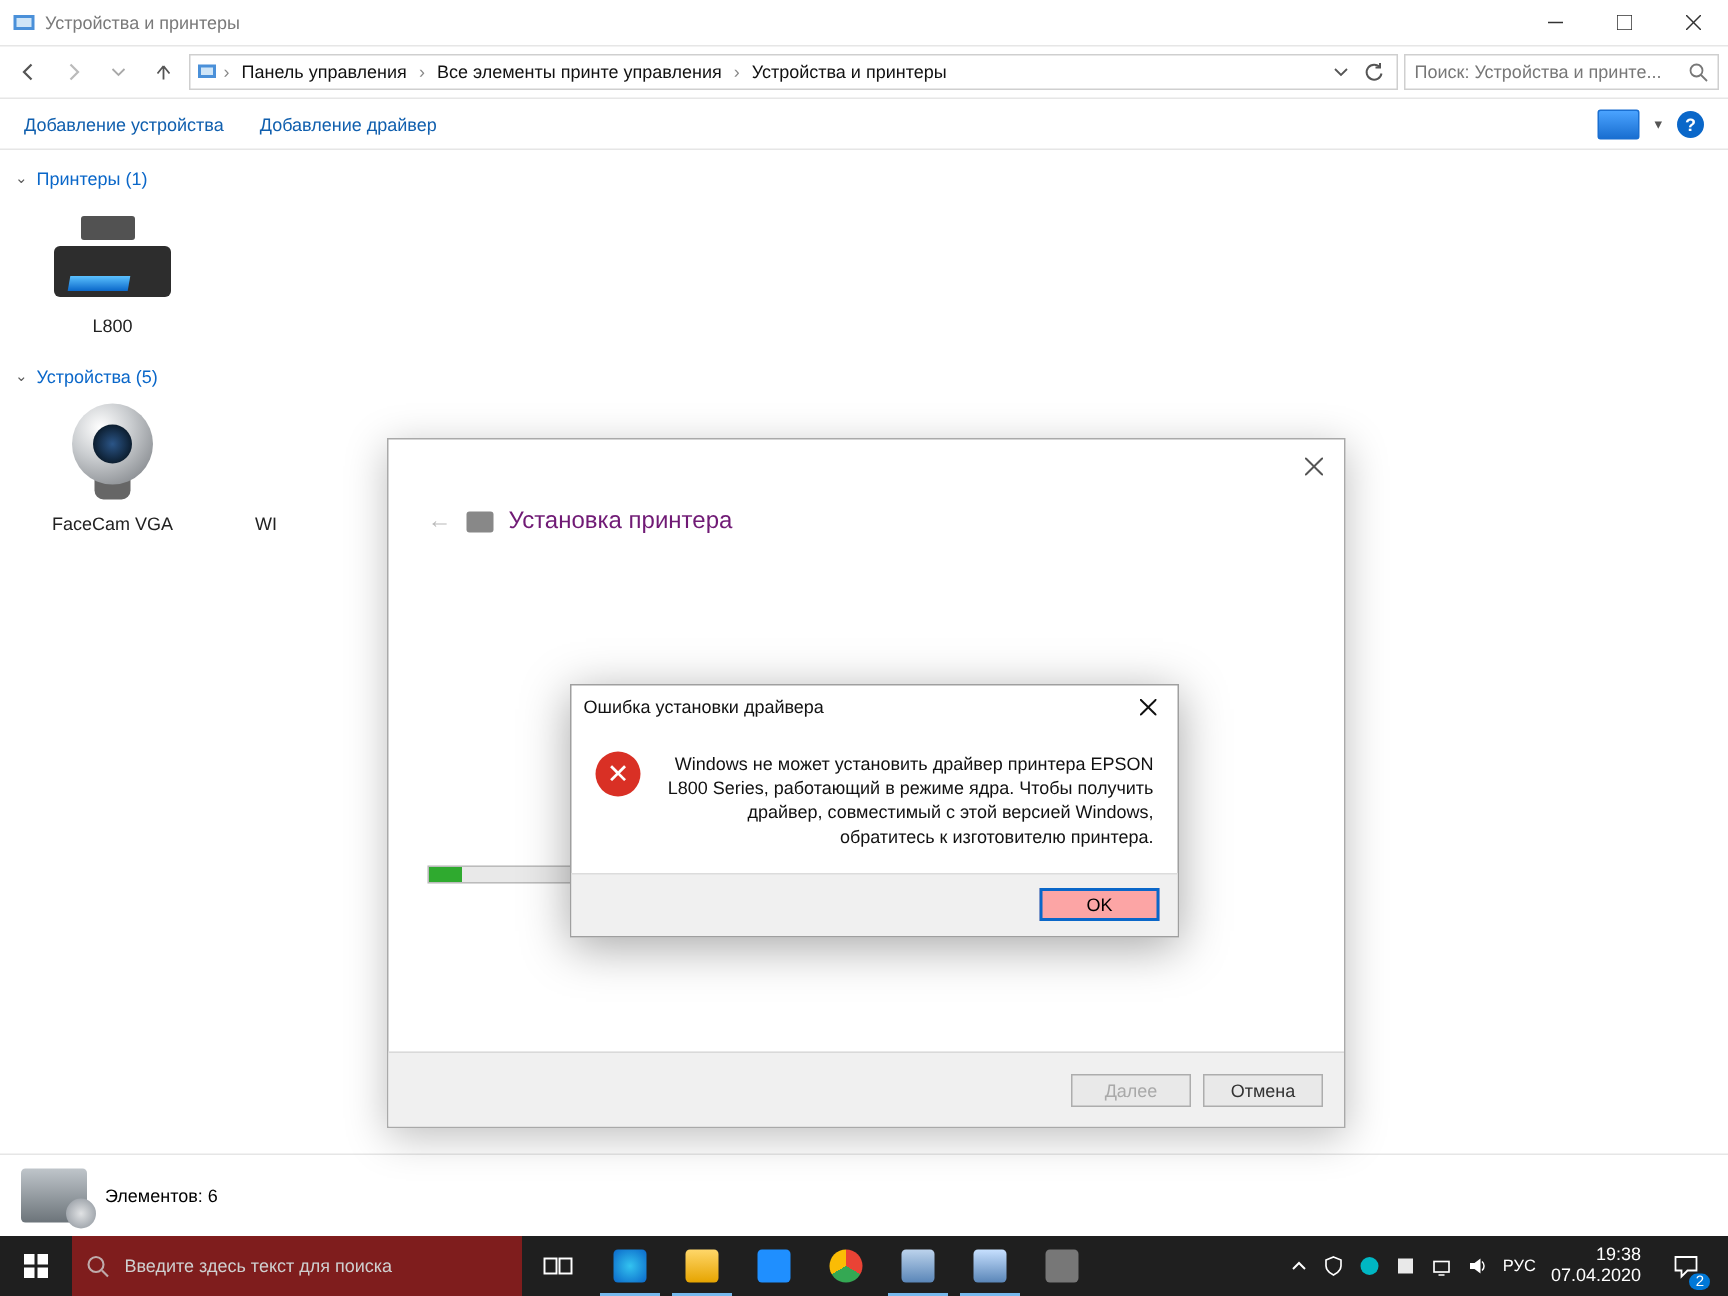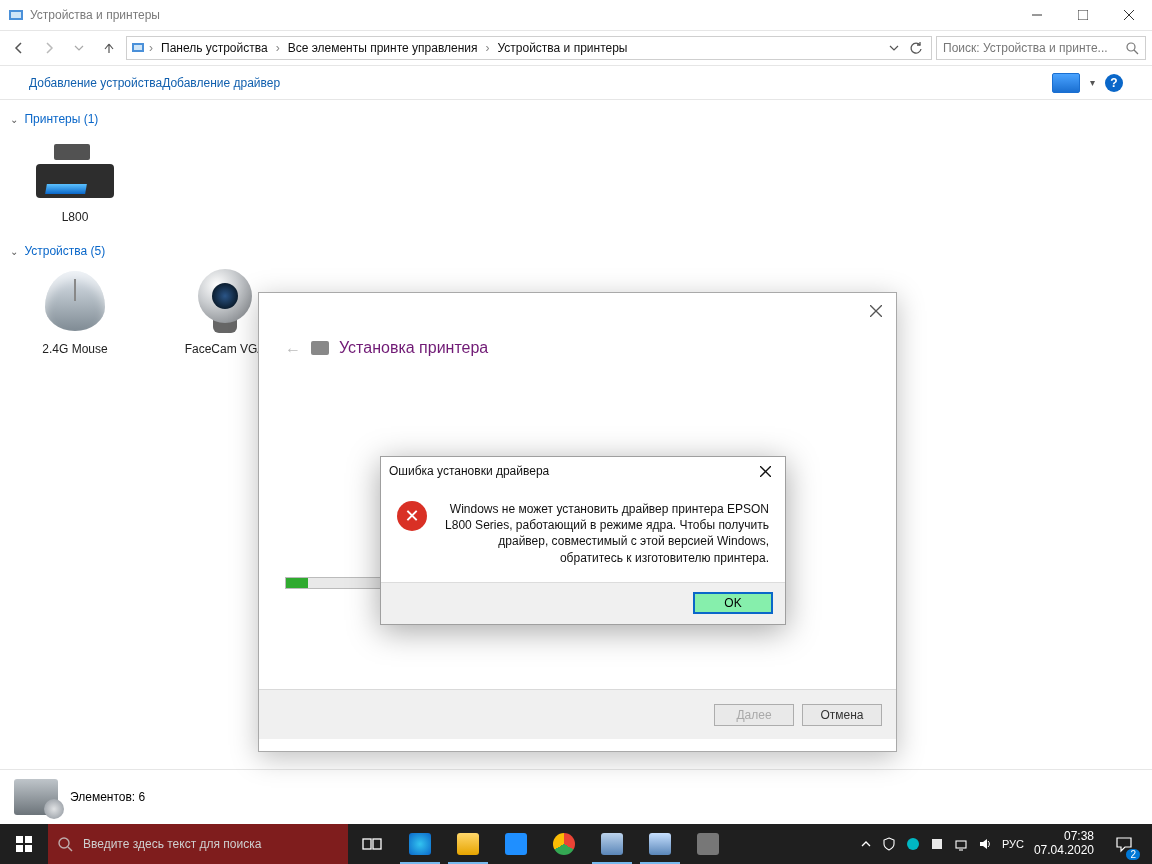--- a/index.html
+++ b/index.html
@@ -13,21 +13,21 @@
 .addrbar { height: 36px; border-top:1px solid #e6e6e6; border-bottom:1px solid #e6e6e6; display:flex; align-items:center; padding: 0 6px; gap:4px; }
 .navbtn { width:26px; height:26px; display:flex; align-items:center; justify-content:center; color:#666; border-radius:2px; }
 .addrbox { flex:1; height:24px; border:1px solid #cfcfcf; background:#fff; display:flex; align-items:center; padding:0 4px; gap:4px; }
 .crumb { padding:0 4px; color:#111; white-space:nowrap; }
 .chev { color:#888; }
 .addrright { display:flex; align-items:center; margin-left:auto; }
 .addricon { width:22px; height:22px; display:flex; align-items:center; justify-content:center; color:#666; }
 .searchbox { width:210px; height:24px; border:1px solid #cfcfcf; display:flex; align-items:center; padding:0 6px; color:#777; }
 .searchbox .stext { flex:1; overflow:hidden; text-overflow:ellipsis; white-space:nowrap; }
 
-.toolbar { height: 34px; border-bottom:1px solid #e6e6e6; display:flex; align-items:center; padding:0 29px; }
+.toolbar { height: 34px; border-bottom:1px solid #e6e6e6; display:flex; align-items:center; padding:0 16px; gap:24px; }
 .toolbar a { color:#105fae; text-decoration:none; }
 .toolbar .tright { margin-left:auto; display:flex; align-items:center; gap:10px; }
 .viewbtn { width:28px; height:20px; background:linear-gradient(#4aa3ff,#1a6fd1); border:1px solid #1a6fd1; border-radius:2px; }
 .helpicon { width:18px; height:18px; border-radius:50%; background:#0a67c9; color:#fff; display:flex; align-items:center; justify-content:center; font-weight:bold; }
 
 .content { position:relative; height: calc(100% - 30px - 36px - 34px - 55px - 40px); padding: 8px 10px; }
 .section-hdr { color:#0a67c9; display:flex; align-items:center; gap:6px; margin:4px 0 8px; }
 .section-hdr .tri { color:#5a5a5a; font-size:10px; }
 .items { display:flex; gap:40px; padding-left:10px; margin-bottom:20px; }
 .item { width:110px; text-align:center; }
@@ -53,34 +53,34 @@
 .wizard { position:absolute; left:258px; top:192px; width:639px; height:460px; border:1px solid #a9a9a9; background:#fff; box-shadow:0 6px 26px rgba(0,0,0,.25); }
 .wizard-close { position:absolute; right:8px; top:6px; width:24px; height:24px; display:flex; align-items:center; justify-content:center; color:#555; }
 .wizard-head { display:flex; align-items:center; gap:10px; padding:46px 0 12px 26px; }
 .wizard-head .back { color:#bbb; font-size:16px; }
 .wizard-head .title { color:#701a75; font-size:16px; }
 .wizard-head .picon { width:18px; height:14px; background:#888; position:relative; border-radius:2px; }
 .wizard-body { padding: 0 26px; color:#111; font-size:13px; }
 .wizard-body .line1 { margin-top:180px; visibility:hidden; }
 .progress { margin-top:14px; width:440px; height:12px; border:1px solid #bbb; background:#e9e9e9; }
 .progress .fill { width:5%; height:100%; background:#2faa2f; }
-.wizard-foot { position:absolute; bottom:12px; left:0; right:0; height:50px; background:#f0f0f0; border-top:1px solid #d9d9d9; display:flex; align-items:center; justify-content:flex-end; padding:0 14px; gap:8px; }
+.wizard-foot { position:absolute; bottom:0; left:0; right:0; height:50px; background:#f0f0f0; border-top:1px solid #d9d9d9; display:flex; align-items:center; justify-content:flex-end; padding:0 14px; gap:8px; }
 .btn { min-width:80px; height:22px; border:1px solid #adadad; background:#e9e9e9; color:#333; display:flex; align-items:center; justify-content:center; }
 .btn.disabled { color:#a9a9a9; }
 
 
 .msgbox { position:absolute; left:380px; top:356px; width:406px; border:1px solid #9f9f9f; background:#fff; box-shadow:0 6px 30px rgba(0,0,0,.35); z-index:5; }
 .msgbox .mtitle { height:28px; display:flex; align-items:center; padding:0 8px; color:#111; }
 .msgbox .mtitle .t { flex:1; }
 .msgbox .mx { width:24px; height:24px; display:flex; align-items:center; justify-content:center; color:#111; font-size:14px; }
 .msgbox .mbody { display:flex; gap:14px; padding:16px; }
 .erricon { width:30px; height:30px; border-radius:50%; background:#d93025; display:flex; align-items:center; justify-content:center; color:#fff; font-size:18px; flex-shrink:0; }
 .msgbox .txt { color:#111; line-height:1.35;text-align:right; }
 .msgbox .mfoot { height:42px; background:#f0f0f0; border-top:1px solid #dcdcdc; display:flex; align-items:center; justify-content:flex-end; padding:0 12px; }
-.okbtn { width:80px; height:22px; border:2px solid #0a67c9; background:#86efac; display:flex; align-items:center; justify-content:center; }
+.okbtn { width:80px; height:22px; border:2px solid #0a67c9; background:#fca5a5; display:flex; align-items:center; justify-content:center; }
 
 
 .taskbar { position:absolute; bottom:0; left:0; right:0; height:40px; background:#1f1f1f; display:flex; align-items:center; color:#fff; }
 .start { width:48px; height:40px; display:flex; align-items:center; justify-content:center; }
 .winlogo { width:16px; height:16px; display:grid; grid-template-columns:1fr 1fr; grid-template-rows:1fr 1fr; gap:2px; }
 .winlogo span { background:#fff; }
 .tb-search { width:300px; height:40px; background:#7f1d1d; display:flex; align-items:center; padding:0 10px; gap:10px; color:#cfcfcf; }
 .tb-search .mag { opacity:.8; }
 .tbicons { display:flex; align-items:center; height:40px; }
 .tbicon { width:48px; height:40px; display:flex; align-items:center; justify-content:center; position:relative; }
@@ -146,21 +146,21 @@
       </svg>
     </div>
   <div class="addrbox">
     <span>
         <svg width="14" height="14">
           <rect x="1" y="2" width="12" height="9" fill="#4a90d9"></rect>
           <rect x="3" y="4" width="8" height="5" fill="#cfe5f7"></rect>
         </svg>
       </span>
     <span class="chev">›</span>
-    <span class="crumb">Панель устройства</span>
+    <span class="crumb">Панель управления</span>
     <span class="chev">›</span>
     <span class="crumb">Все элементы принте управления</span>
     <span class="chev">›</span>
     <span class="crumb">Устройства и принтеры</span>
     <div class="addrright">
       <div class="addricon">
           <svg width="10" height="10">
             <path d="M1 3 L5 7 L9 3" fill="none" stroke="#555" stroke-width="1.2"></path>
           </svg>
         </div>
@@ -211,26 +211,20 @@
     </div>
   </div>
 
   <div class="section-hdr">
     <span class="tri">⌄</span>
     <span>Устройства (5)</span>
   </div>
   <div class="items">
     <div class="item">
       <div class="icon80">
-          <div class="mouse"></div>
-        </div>
-      <div class="lbl">2.4G Mouse</div>
-    </div>
-    <div class="item">
-      <div class="icon80">
           <div>
             <div class="webcam"></div>
             <div class="webcam-stand"></div>
           </div>
         </div>
       <div class="lbl">FaceCam VGA</div>
     </div>
     <div class="item" style="width:30px;text-align:left">
       <div class="icon80"></div>
       <div class="lbl">WI</div>
@@ -363,21 +357,21 @@
         </span>
       <span>
           <svg width="14" height="14">
             <path d="M2 5 H5 L9 2 V12 L5 9 H2 Z" fill="#fff"></path>
             <path d="M10 4 A4 4 0 0 1 10 10" fill="none" stroke="#fff" stroke-width="1"></path>
           </svg>
         </span>
     </div>
     <span class="lang">РУС</span>
     <div class="clock">
-      <div>07:38</div>
+      <div>19:38</div>
       <div>07.04.2020</div>
     </div>
     <div class="notif">
       <svg width="18" height="18">
           <path d="M2 3 H16 V12 H10 L6 16 V12 H2 Z" fill="none" stroke="#fff" stroke-width="1.2"></path>
         </svg>
       <span class="badge">2</span>
     </div>
   </div>
 </div>

